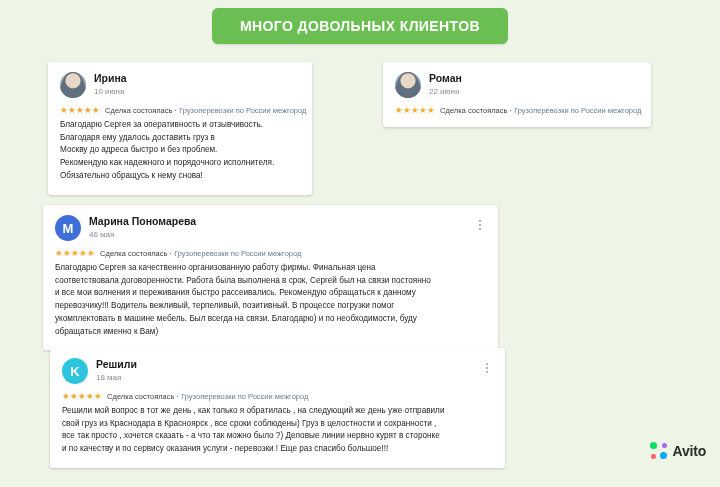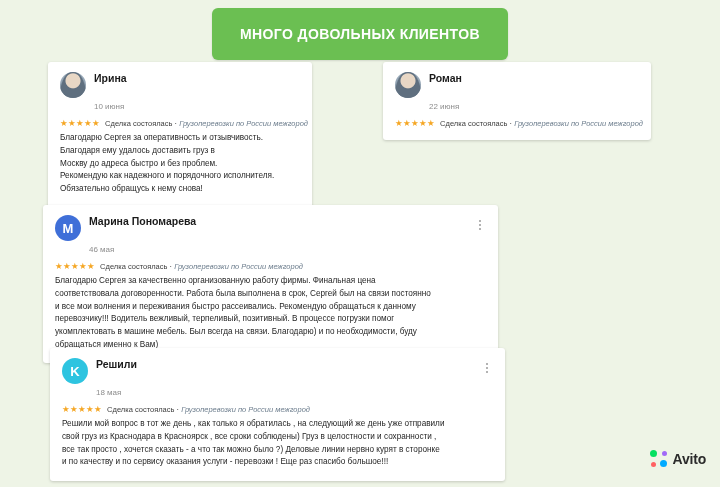--- a/index.html
+++ b/index.html
@@ -18,21 +18,21 @@
     position: relative;
     width: 720px;
     height: 487px;
   }
   
   .banner {
     position: absolute;
     left: 212px;
     top: 8px;
     width: 296px;
-    height: 52px;
+    height: 36px;
     background: #6bbf52;
     border-radius: 6px;
     display: flex;
     align-items: center;
     justify-content: center;
     box-shadow: 0 1px 2px rgba(0,0,0,0.12);
   }
   .banner-text {
     color: #ffffff;
     font-size: 14px;
@@ -82,21 +82,21 @@
     line-height: 1.15;
   }
   .rev-name {
     font-size: 10.5px;
     font-weight: bold;
     color: #1a1a1a;
   }
   .rev-date {
     font-size: 8px;
     color: #8d8d8d;
-    margin-top: 18px;
+    margin-top: 3px;
   }
   .kebab {
     position: absolute;
     right: 0;
     top: 2px;
     width: 12px;
     height: 16px;
     display: flex;
     flex-direction: column;
     align-items: center;
@@ -123,40 +123,39 @@
     white-space: nowrap;
   }
   .deal-text {
     font-size: 7.5px;
     color: #3c3c3c;
     margin-left: 5px;
     white-space: nowrap;
   }
   .deal-link {
     color: #6b7c8c;
-    font-style: italic;
   }
   .rev-body {
     margin-top: 4px;
     font-size: 8.2px;
     line-height: 1.55;
     color: #1f1f1f;
     white-space: pre-line;
   }
   
   #card-irina   { left: 48px;  top: 62px;  width: 264px; }
   #card-roman   { left: 383px; top: 62px;  width: 268px; }
   #card-marina  { left: 43px;  top: 205px; width: 455px; }
   #card-karina  { left: 50px;  top: 348px; width: 455px; }
 
   
   .watermark {
     position: absolute;
     right: 14px;
-    bottom: 20px;
+    bottom: 28px;
     display: flex;
     align-items: center;
     gap: 6px;
   }
   .wm-dots {
     position: relative;
     width: 17px;
     height: 17px;
   }
   .wm-dots span {

